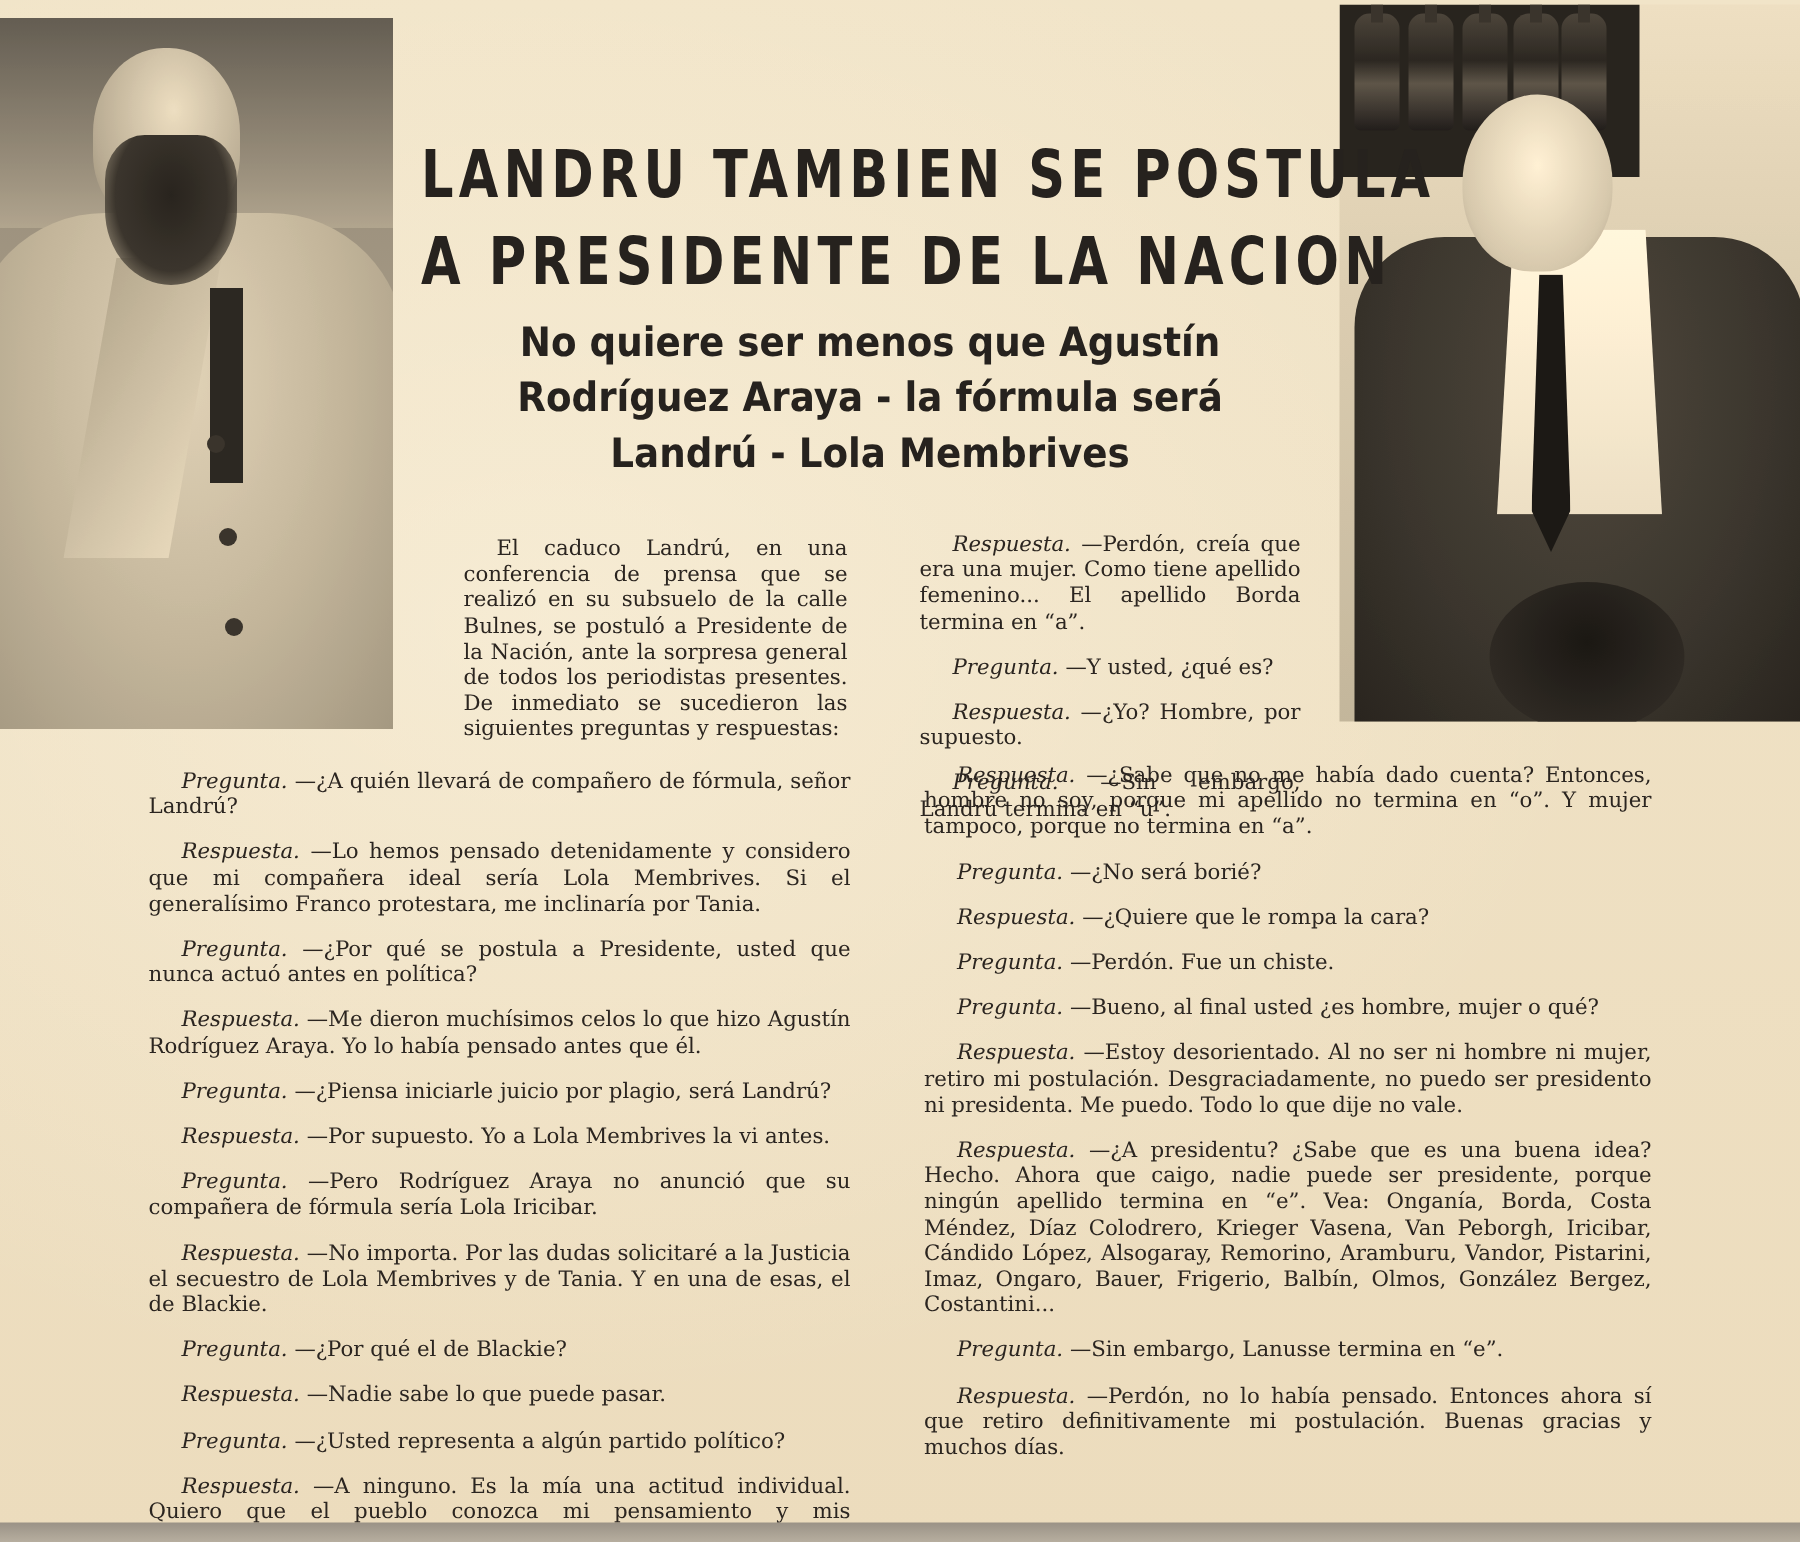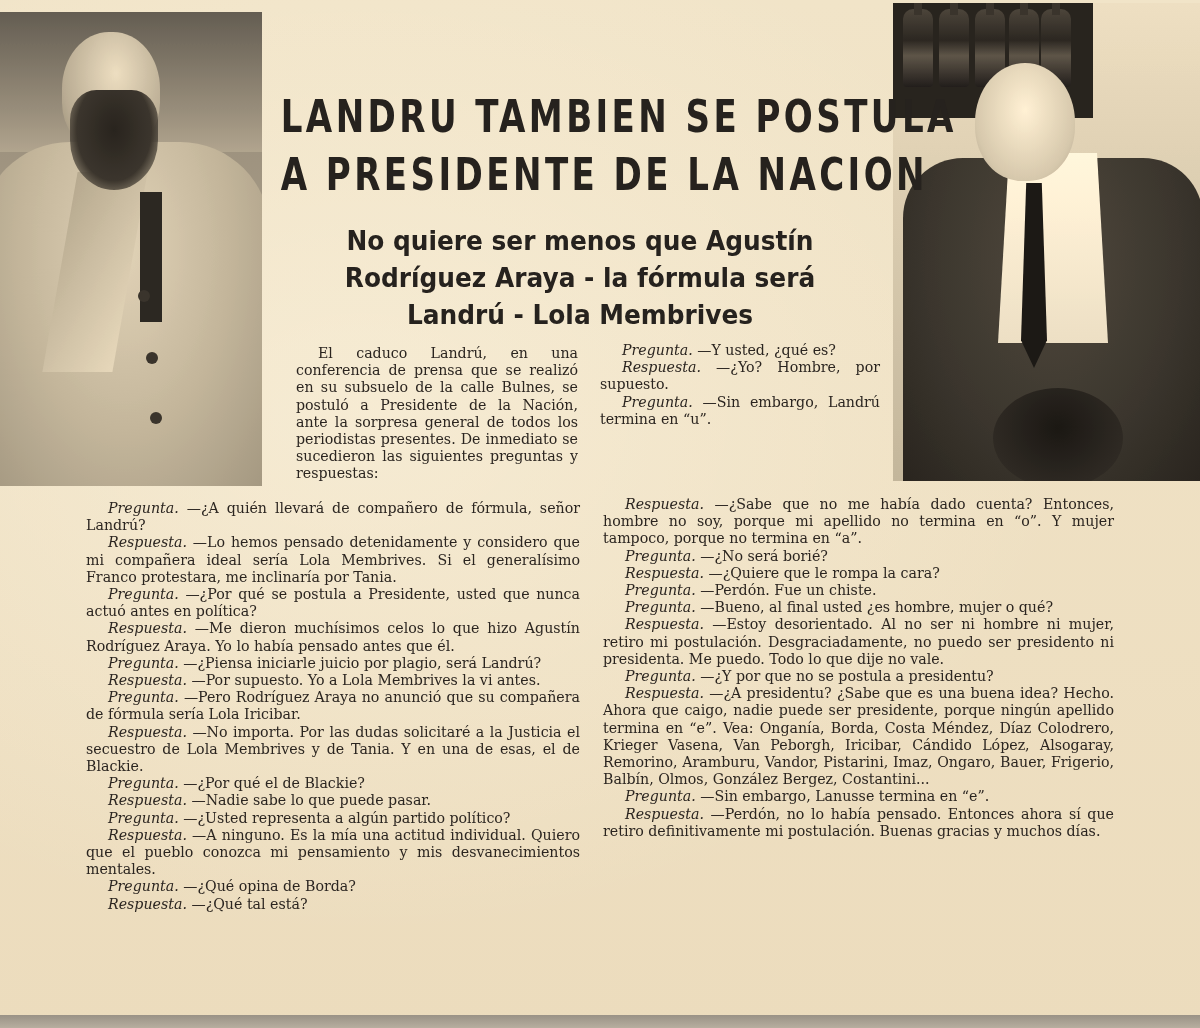--- a/index.html
+++ b/index.html
@@ -71,32 +71,32 @@
     }
     .headline .line {
       font-size: 44px; letter-spacing: 4px; line-height: 58px;
       transform: scaleX(0.86); transform-origin: center; white-space: nowrap;
       font-stretch: condensed;
     }
     .subhead {
       position: absolute; left: 270px; top: 210px; width: 620px;
       font-family: "DejaVu Sans", "Liberation Sans", sans-serif;
       font-weight: bold; color: #26221e; text-align: center;
-      font-size: 27px; line-height: 37px; margin-top: 12px;
+      font-size: 27px; line-height: 37px;
     }
     .subhead div { transform: scaleX(0.92); transform-origin: center; white-space: nowrap; }
 
     
     .txt {
       position: absolute;
       font-family: "DejaVu Serif", "Liberation Serif", serif;
       font-size: 14.2px; line-height: 17.2px; color: #2b2520;
       text-align: justify;
     }
-    .txt p { margin: 0; text-indent: 22px; }
+    .txt p { margin: 13px; text-indent: 22px; }
     .q { font-style: italic; }
     .intro { left: 296px; top: 345px; width: 282px; }
     .col-left { left: 86px; top: 500px; width: 494px; }
     .col-right-top { left: 600px; top: 342px; width: 280px; }
     .col-right { left: 603px; top: 496px; width: 511px; }
 
     .bottom-rule {
       position: absolute; left: 0; top: 1015px; width: 1200px; height: 13px;
       background: linear-gradient(180deg, #9a9286, #b7ae9f);
     }
@@ -141,20 +141,21 @@
     <div>No quiere ser menos que Agustín</div>
     <div>Rodríguez Araya - la fórmula será</div>
     <div>Landrú - Lola Membrives</div>
   </div>
 
   <div class="txt intro">
     <p>El caduco Landrú, en una conferencia de prensa que se realizó en su subsuelo de la calle Bulnes, se postuló a Presidente de la Nación, ante la sorpresa general de todos los periodistas presentes. De inmediato se sucedieron las siguientes preguntas y respuestas:</p>
   </div>
 
   <div class="txt col-right-top">
+      <p><span class="q">Respuesta.</span><span> —Perdón, creía que era una mujer. Como tiene apellido femenino... El apellido Borda termina en “a”.</span></p>
       <p><span class="q">Pregunta.</span><span> —Y usted, ¿qué es?</span></p>
       <p><span class="q">Respuesta.</span><span> —¿Yo? Hombre, por supuesto.</span></p>
       <p><span class="q">Pregunta.</span><span> —Sin embargo, Landrú termina en “u”.</span></p>
     </div>
 
   <div class="txt col-left">
       <p><span class="q">Pregunta.</span><span> —¿A quién llevará de compañero de fórmula, señor Landrú?</span></p>
       <p><span class="q">Respuesta.</span><span> —Lo hemos pensado detenidamente y considero que mi compañera ideal sería Lola Membrives. Si el generalísimo Franco protestara, me inclinaría por Tania.</span></p>
       <p><span class="q">Pregunta.</span><span> —¿Por qué se postula a Presidente, usted que nunca actuó antes en política?</span></p>
       <p><span class="q">Respuesta.</span><span> —Me dieron muchísimos celos lo que hizo Agustín Rodríguez Araya. Yo lo había pensado antes que él.</span></p>
@@ -170,20 +171,19 @@
       <p><span class="q">Respuesta.</span><span> —¿Qué tal está?</span></p>
     </div>
 
   <div class="txt col-right">
       <p><span class="q">Respuesta.</span><span> —¿Sabe que no me había dado cuenta? Entonces, hombre no soy, porque mi apellido no termina en “o”. Y mujer tampoco, porque no termina en “a”.</span></p>
       <p><span class="q">Pregunta.</span><span> —¿No será borié?</span></p>
       <p><span class="q">Respuesta.</span><span> —¿Quiere que le rompa la cara?</span></p>
       <p><span class="q">Pregunta.</span><span> —Perdón. Fue un chiste.</span></p>
       <p><span class="q">Pregunta.</span><span> —Bueno, al final usted ¿es hombre, mujer o qué?</span></p>
       <p><span class="q">Respuesta.</span><span> —Estoy desorientado. Al no ser ni hombre ni mujer, retiro mi postulación. Desgraciadamente, no puedo ser presidento ni presidenta. Me puedo. Todo lo que dije no vale.</span></p>
-      <p><span class="q">Pregunta.</span><span> —¿Y por que no se postula a presidentu?</span></p>
       <p><span class="q">Respuesta.</span><span> —¿A presidentu? ¿Sabe que es una buena idea? Hecho. Ahora que caigo, nadie puede ser presidente, porque ningún apellido termina en “e”. Vea: Onganía, Borda, Costa Méndez, Díaz Colodrero, Krieger Vasena, Van Peborgh, Iricibar, Cándido López, Alsogaray, Remorino, Aramburu, Vandor, Pistarini, Imaz, Ongaro, Bauer, Frigerio, Balbín, Olmos, González Bergez, Costantini...</span></p>
       <p><span class="q">Pregunta.</span><span> —Sin embargo, Lanusse termina en “e”.</span></p>
       <p><span class="q">Respuesta.</span><span> —Perdón, no lo había pensado. Entonces ahora sí que retiro definitivamente mi postulación. Buenas gracias y muchos días.</span></p>
     </div>
 
   <div class="bottom-rule"></div>
 </div>
 
 </body></html>

